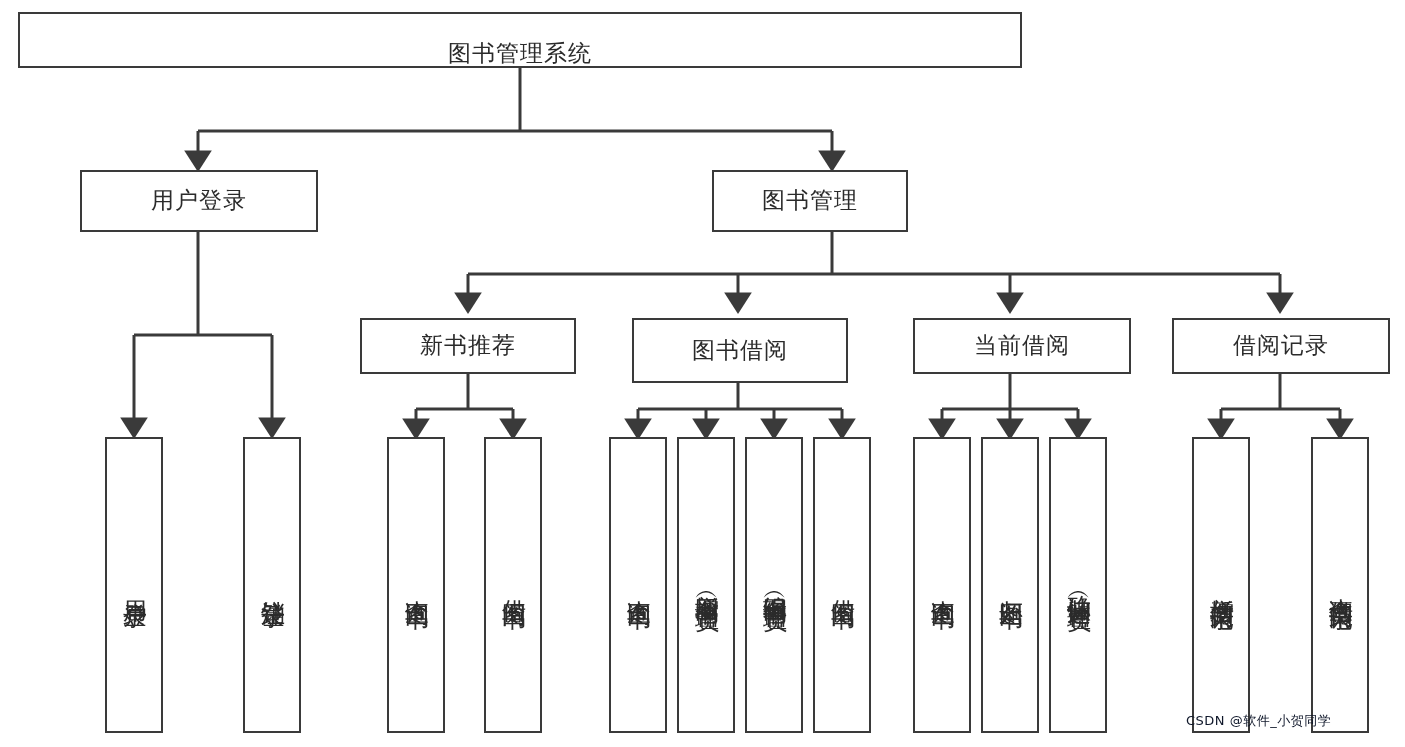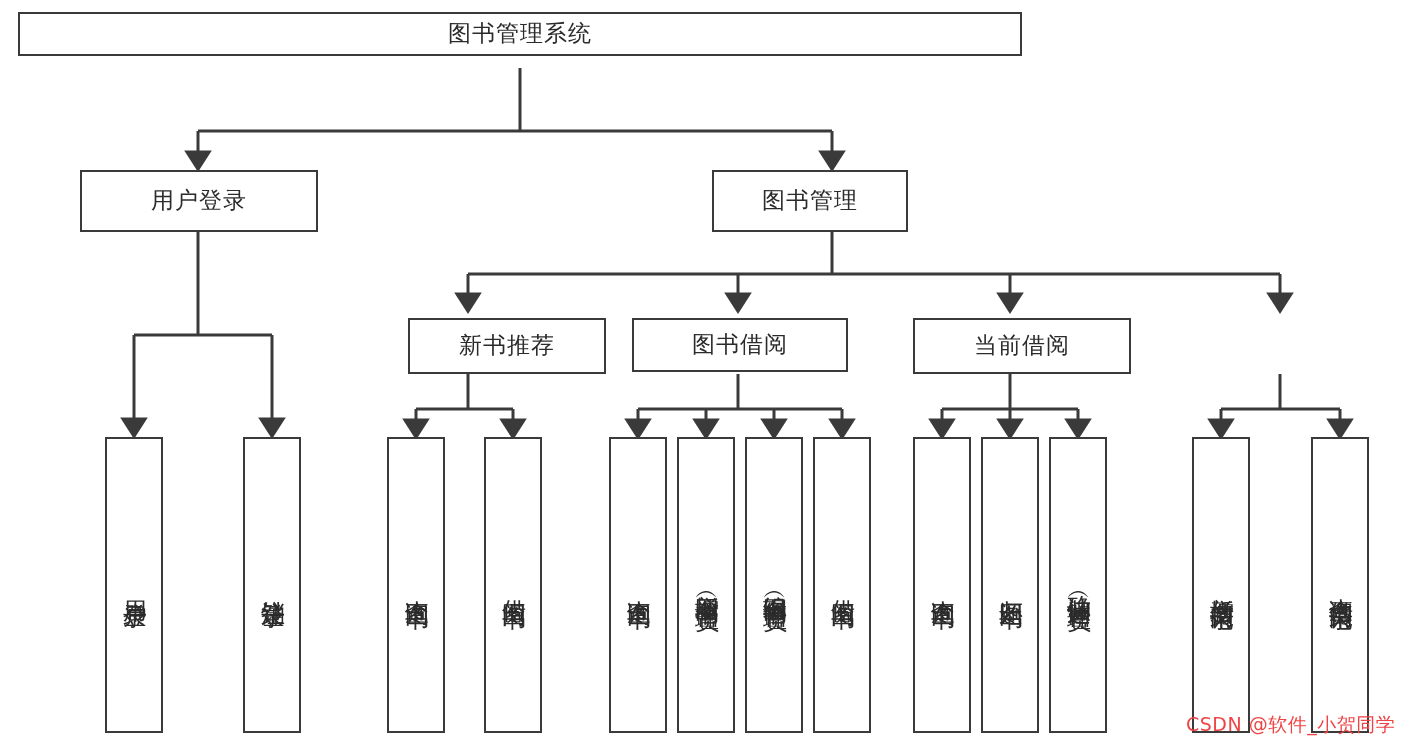--- a/index.html
+++ b/index.html
@@ -53,22 +53,22 @@
     font-size: 24px;
     line-height: 1.16;
     letter-spacing: 2px;
     white-space: nowrap;
     max-height: 100%;
   }
   .watermark {
     position: absolute;
     left: 1186px;
     top: 712px;
-    font-size: 19px;
-    color: #ef4444;
+    font-size: 13px;
+    color: #0f172a;
     white-space: nowrap;
     letter-spacing: 0.5px;
     z-index: 3;
     pointer-events: none;
   }
 </style>
 </head>
 <body>
 
 <div id="diagram-root">
@@ -116,39 +116,42 @@
       <path d="M1010,409 L1010,428" marker-end="url(#arw)"></path>
       <path d="M1078,409 L1078,428" marker-end="url(#arw)"></path>
 
       <path d="M1280,374 L1280,409"></path>
       <path d="M1221,409 L1340,409"></path>
       <path d="M1221,409 L1221,428" marker-end="url(#arw)"></path>
       <path d="M1340,409 L1340,428" marker-end="url(#arw)"></path>
     </g>
   </svg>
 
-  <div class="node node-h" style="left:18px; top:12px; width:1004px; height:44px;">
+  <div class="node node-h" style="left:18px; top:12px; width:1004px; height:56px;align-items:flex-end;">
     <span class="node-label">图书管理系统</span>
   </div>
 
   <div class="node node-h" style="left:80px; top:170px; width:238px; height:62px;">
     <span class="node-label">用户登录</span>
   </div>
   <div class="node node-h" style="left:712px; top:170px; width:196px; height:62px;">
     <span class="node-label">图书管理</span>
   </div>
 
-  <div class="node node-h" style="left:360px; top:318px; width:198px; height:56px;margin-left:48px;">
+  <div class="node node-h" style="left:360px; top:318px; width:216px; height:56px;">
     <span class="node-label">新书推荐</span>
   </div>
-  <div class="node node-h" style="left:632px; top:318px; width:216px; height:54px;">
+  <div class="node node-h" style="left:632px; top:318px; width:216px; height:65px;">
     <span class="node-label">图书借阅</span>
   </div>
   <div class="node node-h" style="left:901px; top:318px; width:218px; height:56px;margin-left:12px;">
     <span class="node-label">当前借阅</span>
+  </div>
+  <div class="node node-h" style="left:1172px; top:318px; width:218px; height:56px;">
+    <span class="node-label">借阅记录</span>
   </div>
 
   <div class="node node-v" style="left:105px; top:437px; width:58px; height:296px;">
     <span class="node-label">用户登录</span>
   </div>
   <div class="node node-v" style="left:243px; top:437px; width:58px; height:296px;">
     <span class="node-label">注销登录</span>
   </div>
 
   <div class="node node-v" style="left:387px; top:437px; width:58px; height:296px;">

